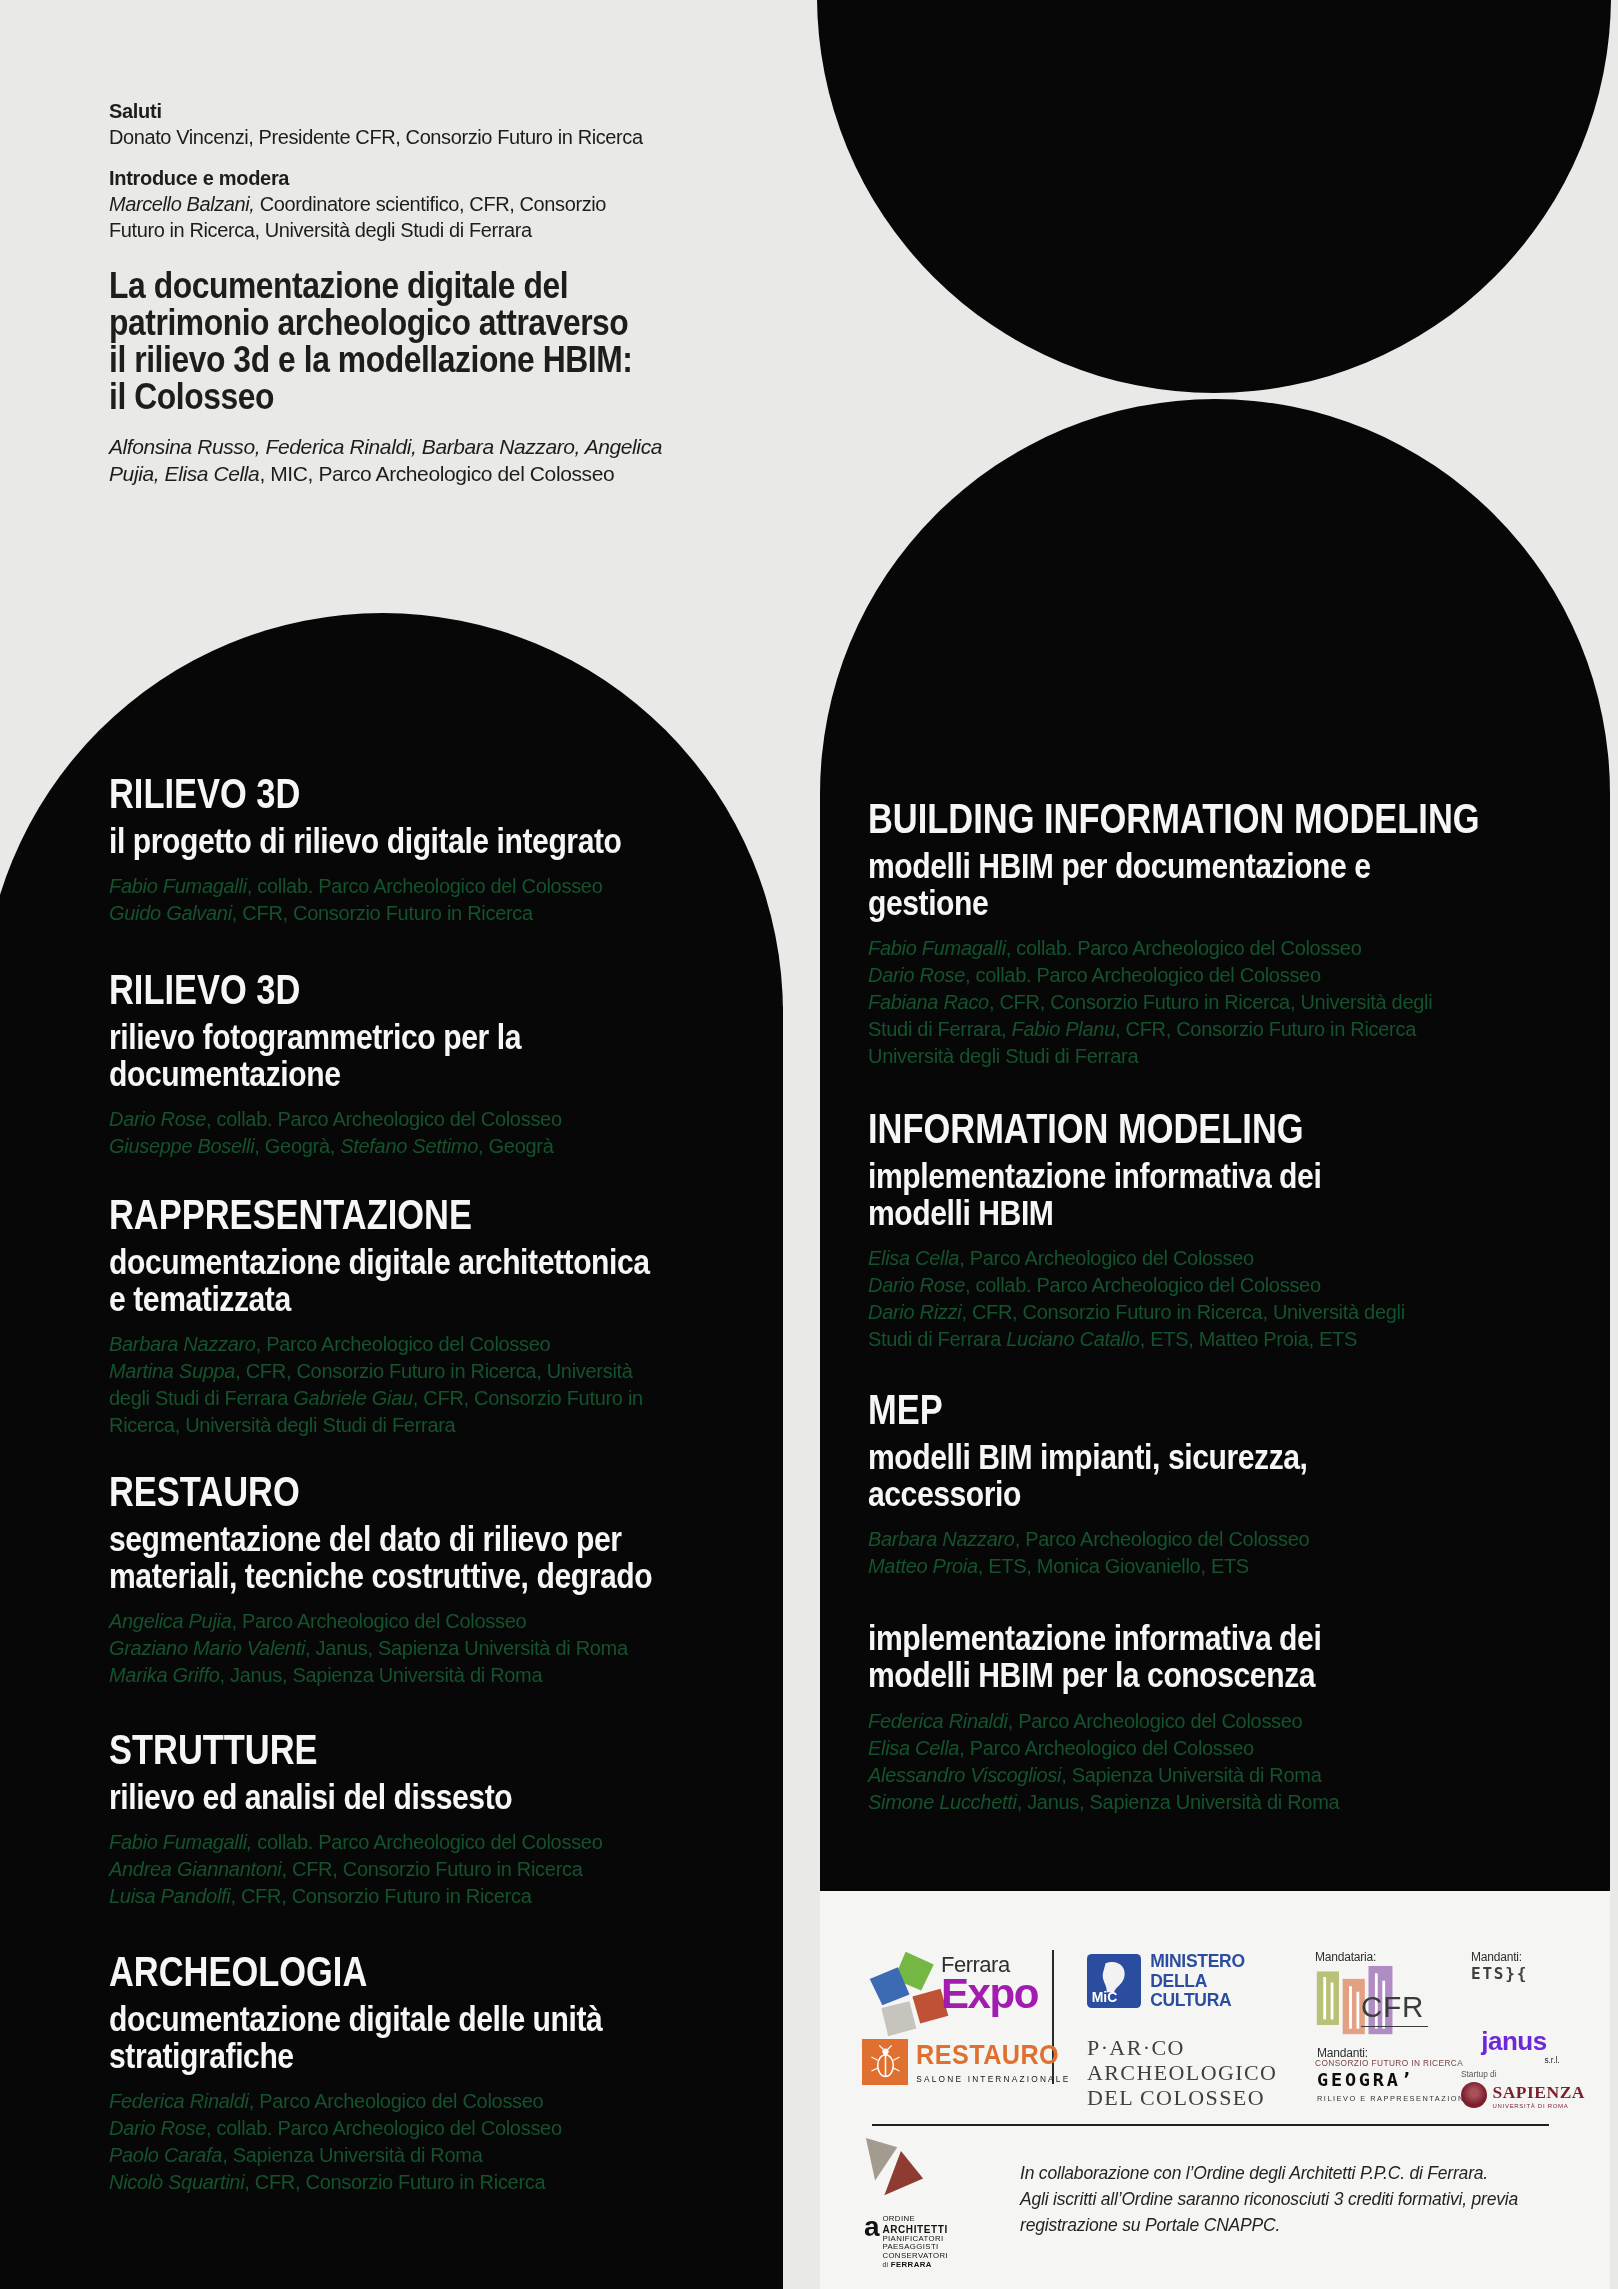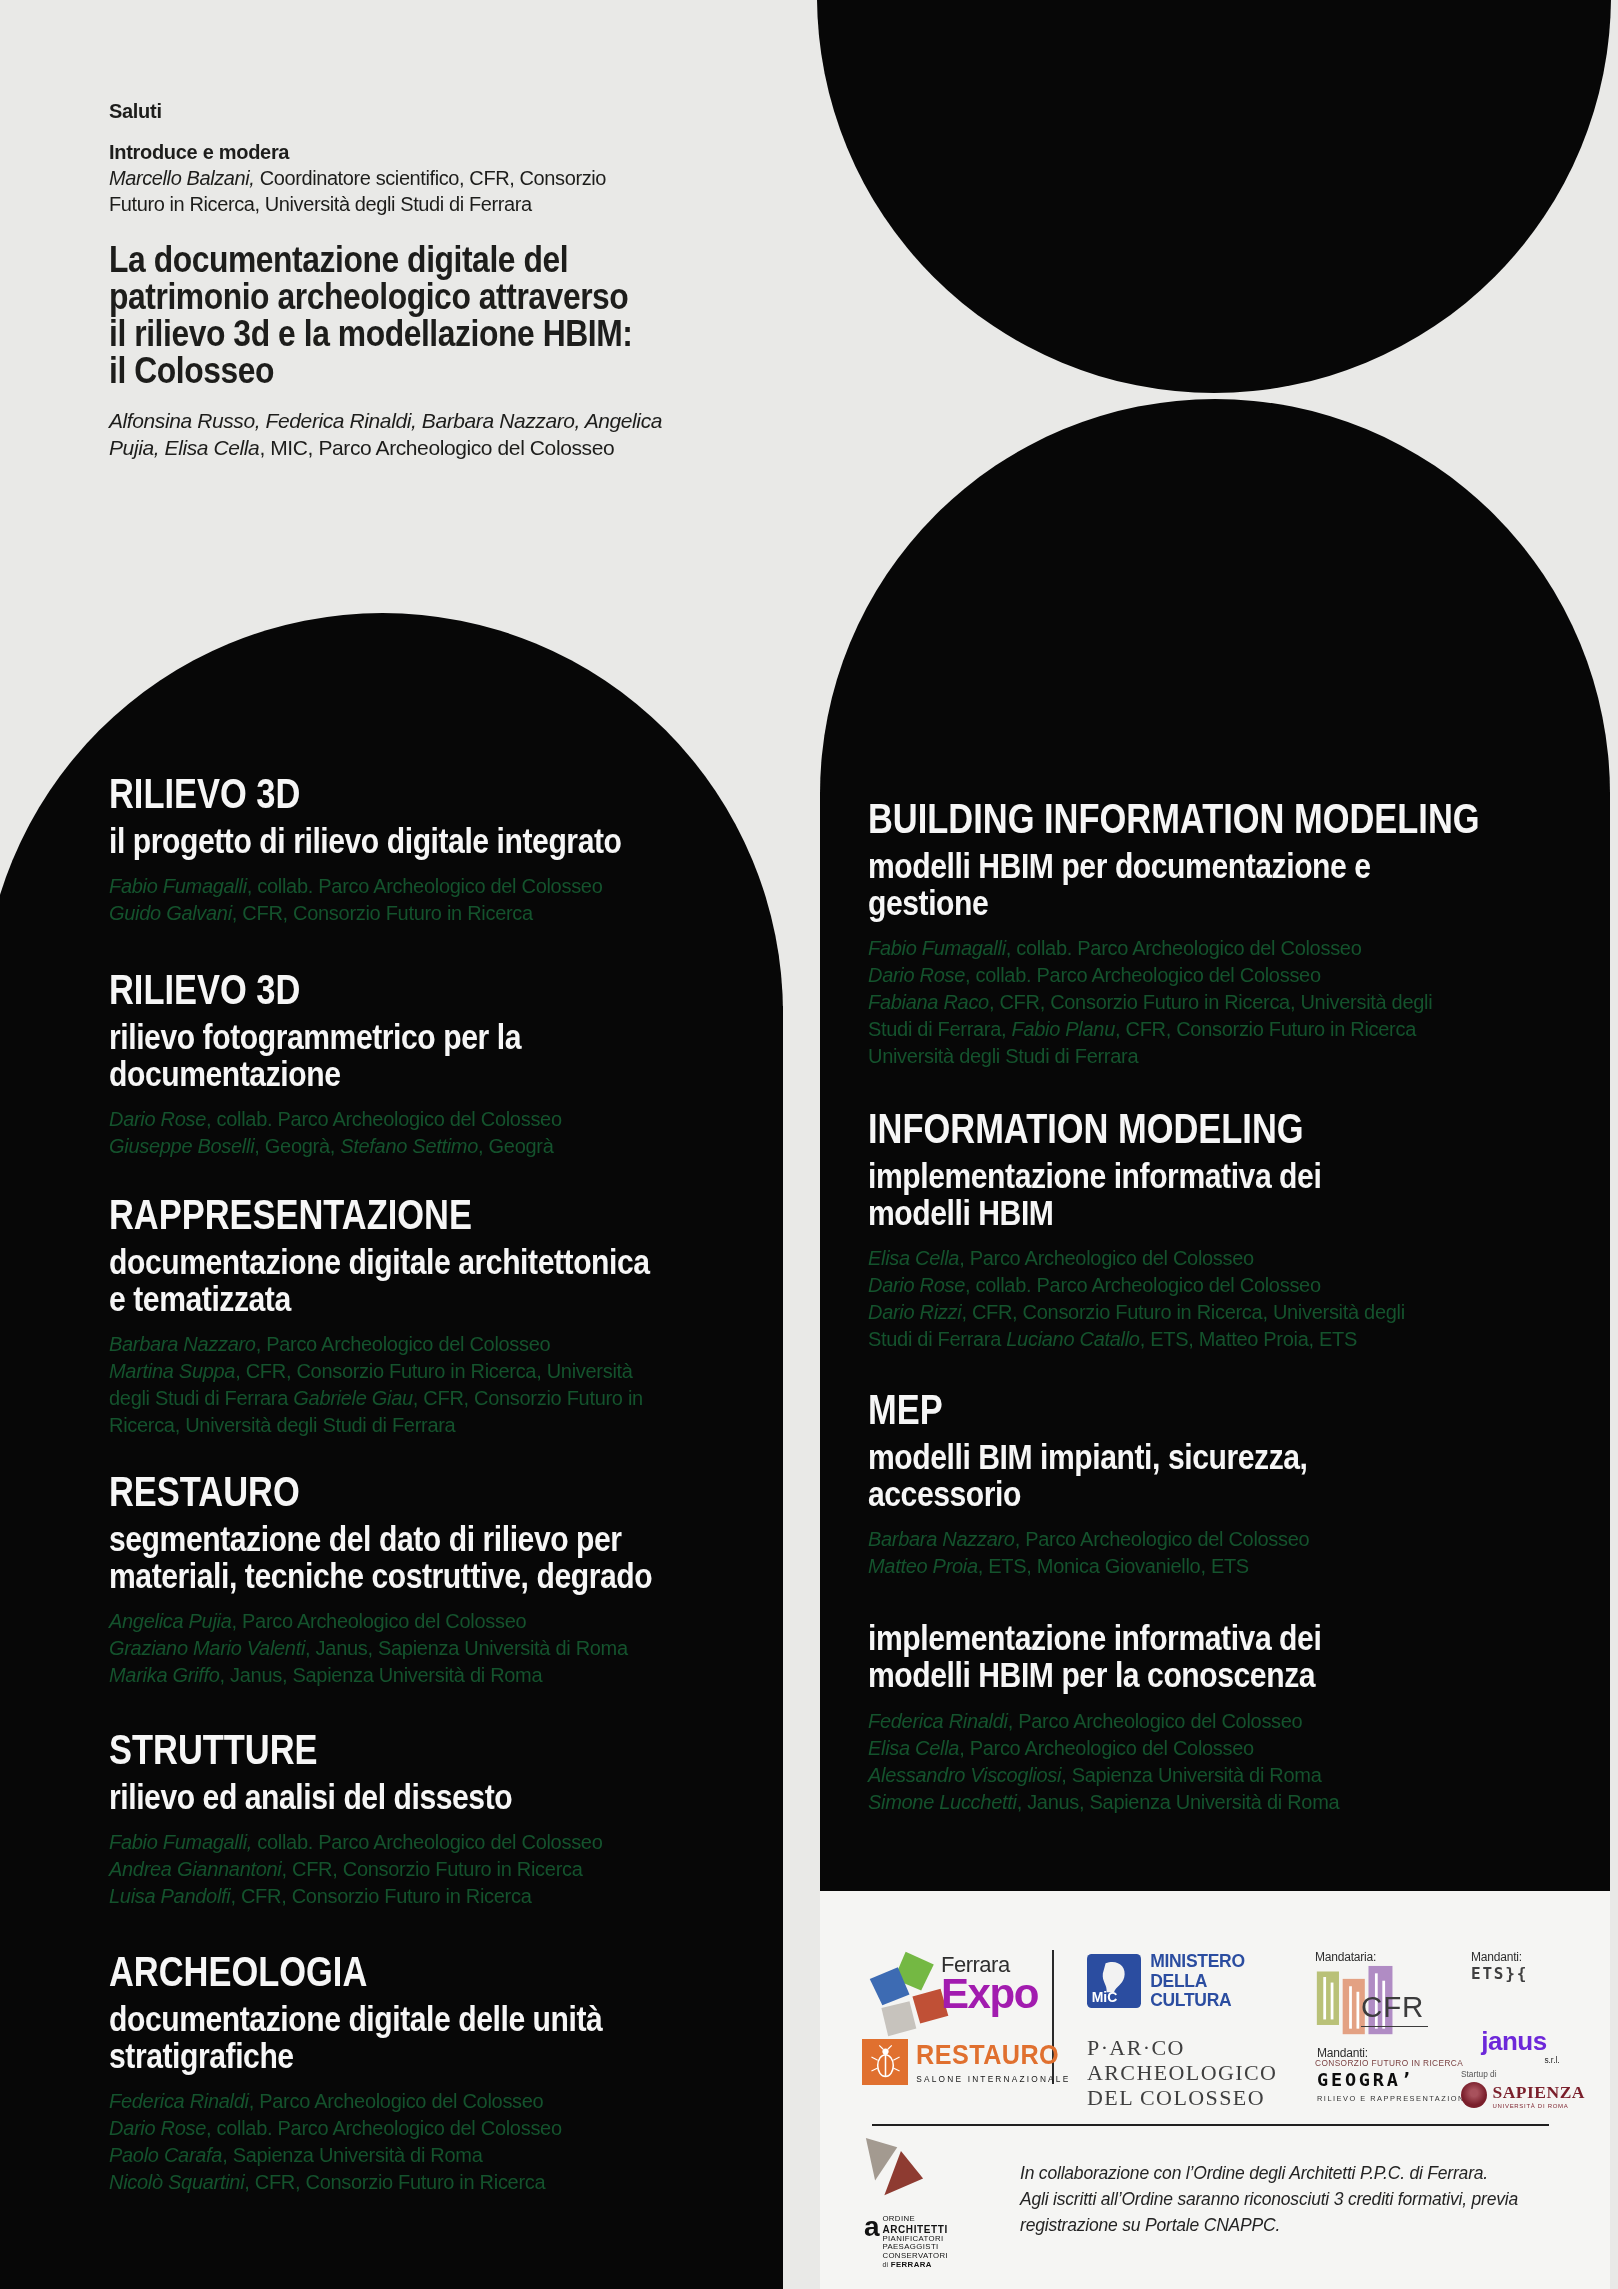--- a/index.html
+++ b/index.html
@@ -89,20 +89,21 @@
 <div class="page">
 
   <div class="shape circle" style="left:817px;top:-401px;width:794px;height:794px;"></div>
   <div class="shape circle" style="left:820px;top:399px;width:790px;height:790px;"></div>
   <div class="shape" style="left:820px;top:792px;width:790px;height:1099px;"></div>
   <div class="shape circle" style="left:-18.5px;top:613px;width:801px;height:801px;"></div>
   <div class="shape" style="left:-18.5px;top:1006px;width:801px;height:1284px;"></div>
 
   <div class="intro">
     <div class="label">Saluti</div>
+    <div class="line">Donato Vincenzi, Presidente CFR, Consorzio Futuro in Ricerca</div>
     <div class="gap"></div>
     <div class="label">Introduce e modera</div>
     <div class="rich modera">
         <div class="tline"><span class="it">Marcello Balzani,</span><span> Coordinatore scientifico, CFR, Consorzio</span></div>
         <div class="tline"><span>Futuro in Ricerca, Università degli Studi di Ferrara</span></div>
       </div>
     <h1 class="title">La documentazione digitale del<br>patrimonio archeologico attraverso<br>il rilievo 3d e la modellazione HBIM:<br>il Colosseo</h1>
     <div class="rich authors">
         <div class="tline"><span class="it">Alfonsina Russo, Federica Rinaldi, Barbara Nazzaro, Angelica</span></div>
         <div class="tline"><span class="it">Pujia, Elisa Cella</span><span>, MIC, Parco Archeologico del Colosseo</span></div>

